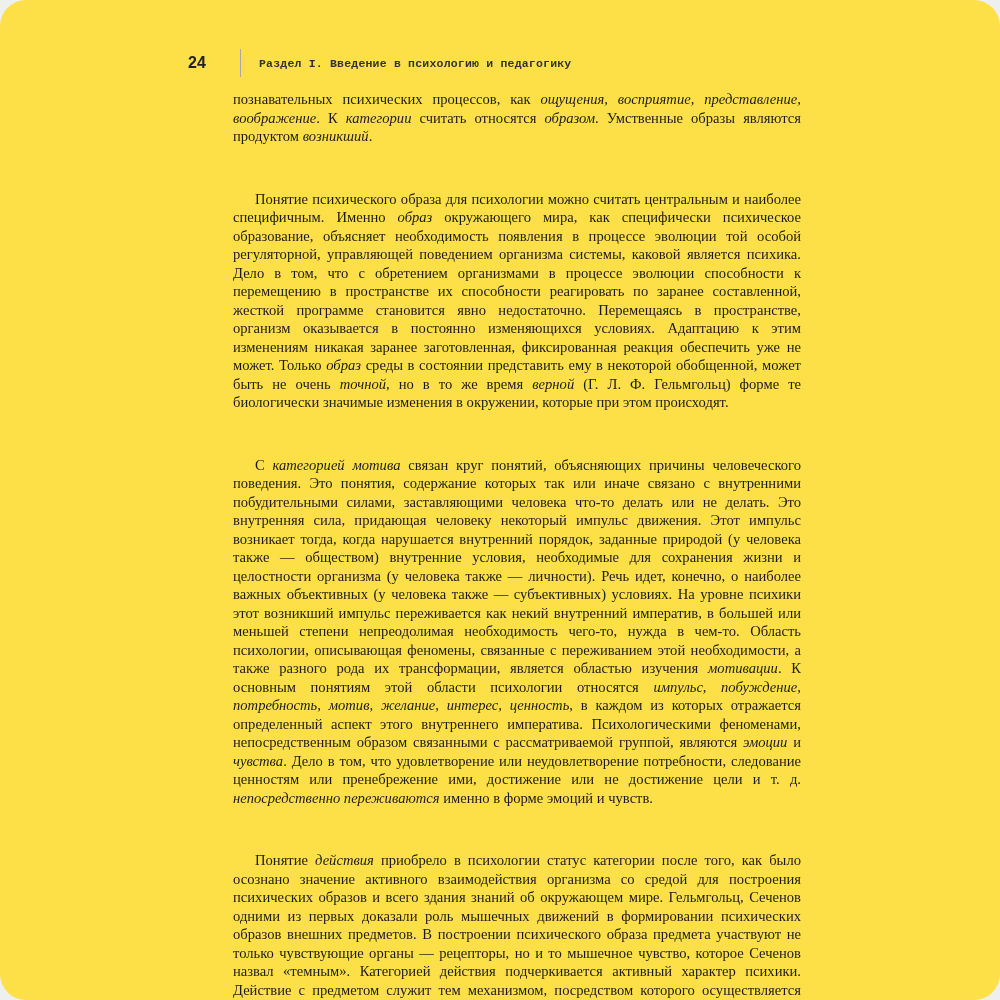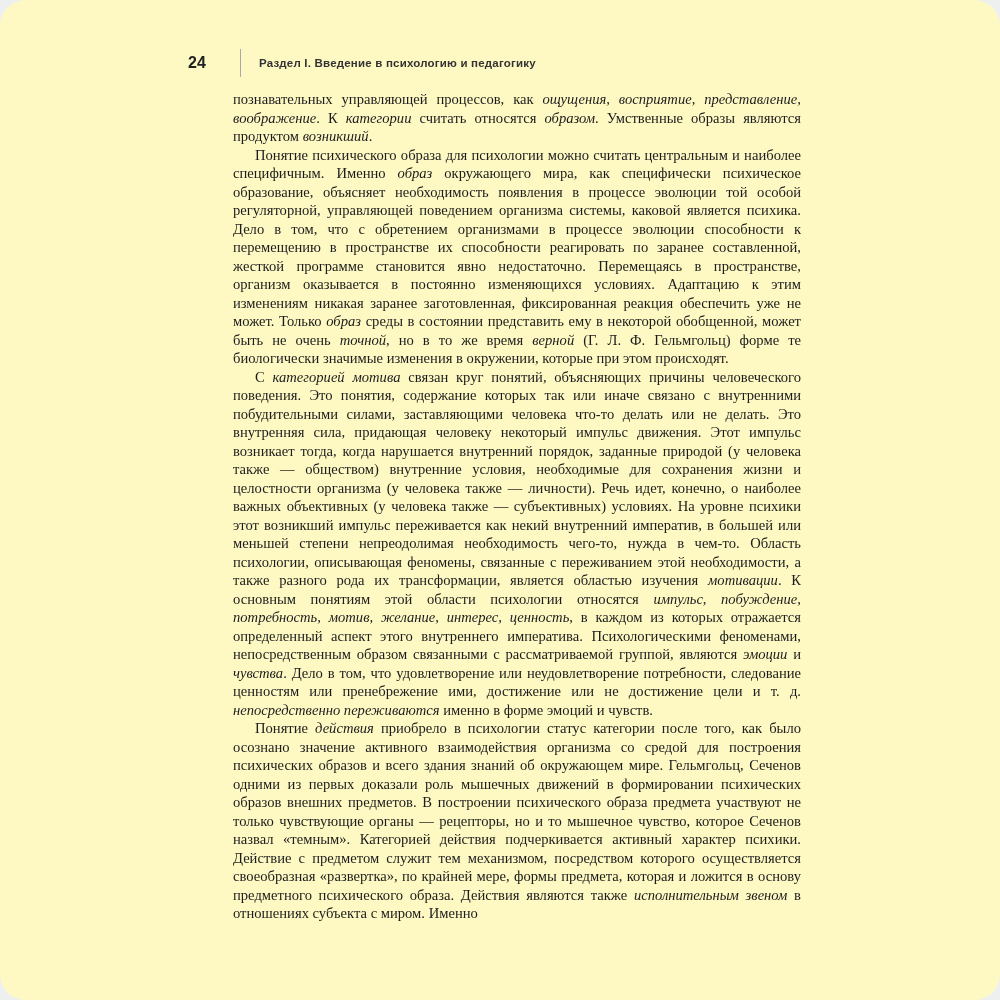--- a/index.html
+++ b/index.html
@@ -7,21 +7,21 @@
     padding: 0;
     width: 1000px;
     height: 1000px;
     background: #eef0f0;
     font-family: "Liberation Serif", serif;
   }
   .page {
     position: relative;
     width: 1000px;
     height: 1000px;
-    background: #fef9c3;
+    background: #fde047;
     border-radius: 26px;
     overflow: hidden;
     box-sizing: border-box;
   }
   .running-head {
     position: absolute;
     top: 48px;
     left: 188px;
     display: flex;
     align-items: center;
@@ -34,21 +34,21 @@
     color: #222222;
     min-width: 30px;
   }
   .head-divider {
     width: 1px;
     height: 28px;
     background: #a9a9a9;
     margin: 0 18px 0 22px;
   }
   .chapter-title {
-    font-family: Liberation Sans, sans-serif;
+    font-family: Liberation Mono, monospace;
     font-weight: bold;
     font-size: 11.5px;
     color: #333333;
     letter-spacing: 0.2px;
   }
   .body-text {
     position: absolute;
     top: 90px;
     left: 233px;
     width: 568px;
@@ -57,33 +57,34 @@
     line-height: 18.5px;
     color: #1c1c1c;
     text-align: justify;
   }
   .body-text p {
     margin: 0;
     padding: 0;
   }
   .body-text p.indent {
     text-indent: 22px;
+    margin-top: 44px;
   }
   .body-text em {
     font-style: italic;
   }
 </style>
 </head>
 <body>
 
 <div class="page">
   <div class="running-head">
     <span class="page-number">24</span>
     <span class="head-divider"></span>
     <span class="chapter-title">Раздел I. Введение в психологию и педагогику</span>
   </div>
   <div class="body-text">
-      <p class=""><span>познавательных управляющей процессов, как </span><em>ощущения, восприятие, представление, воображение</em><span>. К </span><em>категории</em><span> считать относятся </span><em>образом</em><span>. Умственные образы являются продуктом </span><em>возникший</em><span>.</span></p>
+      <p class=""><span>познавательных психических процессов, как </span><em>ощущения, восприятие, представление, воображение</em><span>. К </span><em>категории</em><span> считать относятся </span><em>образом</em><span>. Умственные образы являются продуктом </span><em>возникший</em><span>.</span></p>
       <p class="indent"><span>Понятие психического образа для психологии можно считать центральным и наиболее специфичным. Именно </span><em>образ</em><span> окружающего мира, как специфически психическое образование, объясняет необходимость появления в процессе эволюции той особой регуляторной, управляющей поведением организма системы, каковой является психика. Дело в том, что с обретением организмами в процессе эволюции способности к перемещению в пространстве их способности реагировать по заранее составленной, жесткой программе становится явно недостаточно. Перемещаясь в пространстве, организм оказывается в постоянно изменяющихся условиях. Адаптацию к этим изменениям никакая заранее заготовленная, фиксированная реакция обеспечить уже не может. Только </span><em>образ</em><span> среды в состоянии представить ему в некоторой обобщенной, может быть не очень </span><em>точной</em><span>, но в то же время </span><em>верной</em><span> (Г. Л. Ф. Гельмгольц) форме те биологически значимые изменения в окружении, которые при этом происходят.</span></p>
       <p class="indent"><span>С </span><em>категорией мотива</em><span> связан круг понятий, объясняющих причины человеческого поведения. Это понятия, содержание которых так или иначе связано с внутренними побудительными силами, заставляющими человека что-то делать или не делать. Это внутренняя сила, придающая человеку некоторый импульс движения. Этот импульс возникает тогда, когда нарушается внутренний порядок, заданные природой (у человека также — обществом) внутренние условия, необходимые для сохранения жизни и целостности организма (у человека также — личности). Речь идет, конечно, о наиболее важных объективных (у человека также — субъективных) условиях. На уровне психики этот возникший импульс переживается как некий внутренний императив, в большей или меньшей степени непреодолимая необходимость чего-то, нужда в чем-то. Область психологии, описывающая феномены, связанные с переживанием этой необходимости, а также разного рода их трансформации, является областью изучения </span><em>мотивации</em><span>. К основным понятиям этой области психологии относятся </span><em>импульс, побуждение, потребность, мотив, желание, интерес, ценность</em><span>, в каждом из которых отражается определенный аспект этого внутреннего императива. Психологическими феноменами, непосредственным образом связанными с рассматриваемой группой, являются </span><em>эмоции</em><span> и </span><em>чувства</em><span>. Дело в том, что удовлетворение или неудовлетворение потребности, следование ценностям или пренебрежение ими, достижение или не достижение цели и т. д. </span><em>непосредственно переживаются</em><span> именно в форме эмоций и чувств.</span></p>
       <p class="indent"><span>Понятие </span><em>действия</em><span> приобрело в психологии статус категории после того, как было осознано значение активного взаимодействия организма со средой для построения психических образов и всего здания знаний об окружающем мире. Гельмгольц, Сеченов одними из первых доказали роль мышечных движений в формировании психических образов внешних предметов. В построении психического образа предмета участвуют не только чувствующие органы — рецепторы, но и то мышечное чувство, которое Сеченов назвал «темным». Категорией действия подчеркивается активный характер психики. Действие с предметом служит тем механизмом, посредством которого осуществляется своеобразная «развертка», по крайней мере, формы предмета, которая и ложится в основу предметного психического образа. Действия являются также </span><em>исполнительным звеном</em><span> в отношениях субъекта с миром. Именно</span></p>
     </div>
 </div>
 
 </body></html>

